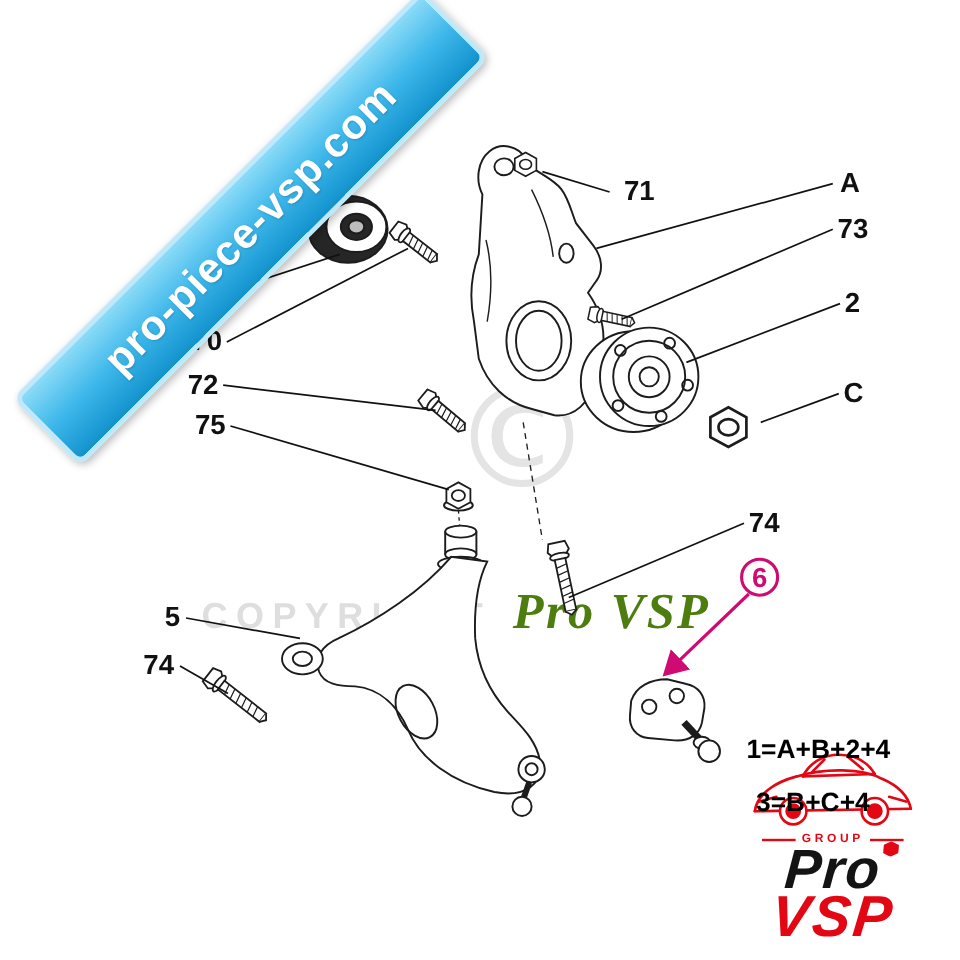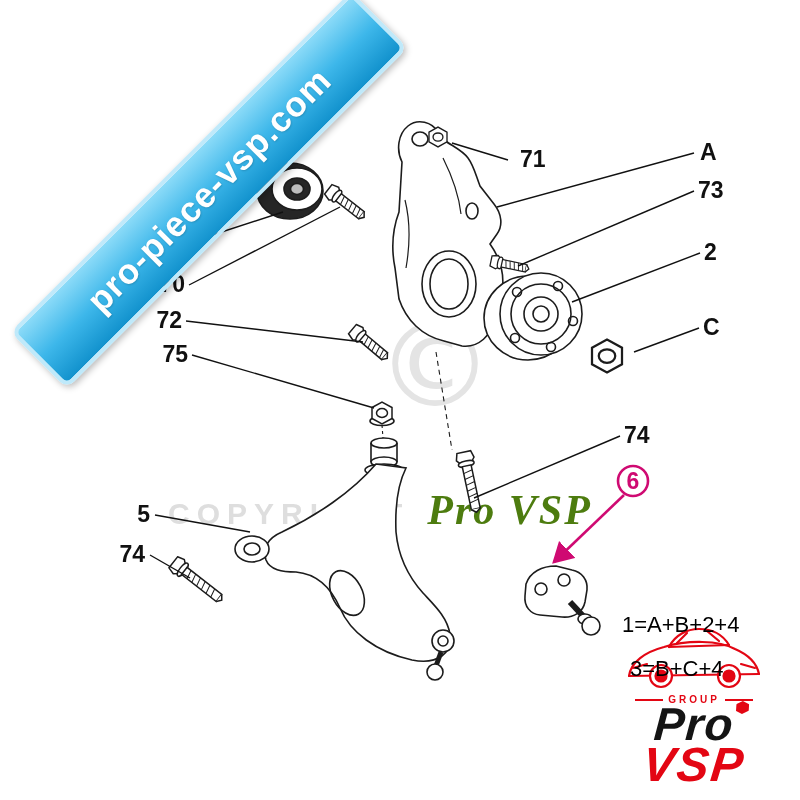--- a/index.html
+++ b/index.html
@@ -39,21 +39,21 @@
     border:4px solid #bfe9fa;border-radius:10px;
     display:flex;align-items:center;justify-content:center;
     box-shadow:0 3px 7px rgba(0,0,0,.28);
   }
   .banner span{
     color:#fff;font-size:35px;font-weight:bold;letter-spacing:1px;
     text-shadow:0 1px 2px rgba(0,0,0,.18);
   }
   
   .formula{
-    position:absolute;z-index:4;font-size:22px;font-weight:normal;color:#000;
+    position:absolute;z-index:4;font-size:22px;font-weight:bold;color:#000;
     white-space:nowrap;
   }
   .formula-1{left:622px;top:612px;}
   .formula-2{left:630px;top:644px;margin-top:12px;}
   
   .logo{
     position:absolute;right:26px;bottom:14px;width:160px;z-index:3;
     text-align:center;
   }
   .logo-car{display:block;margin:0 auto -4px auto;}

